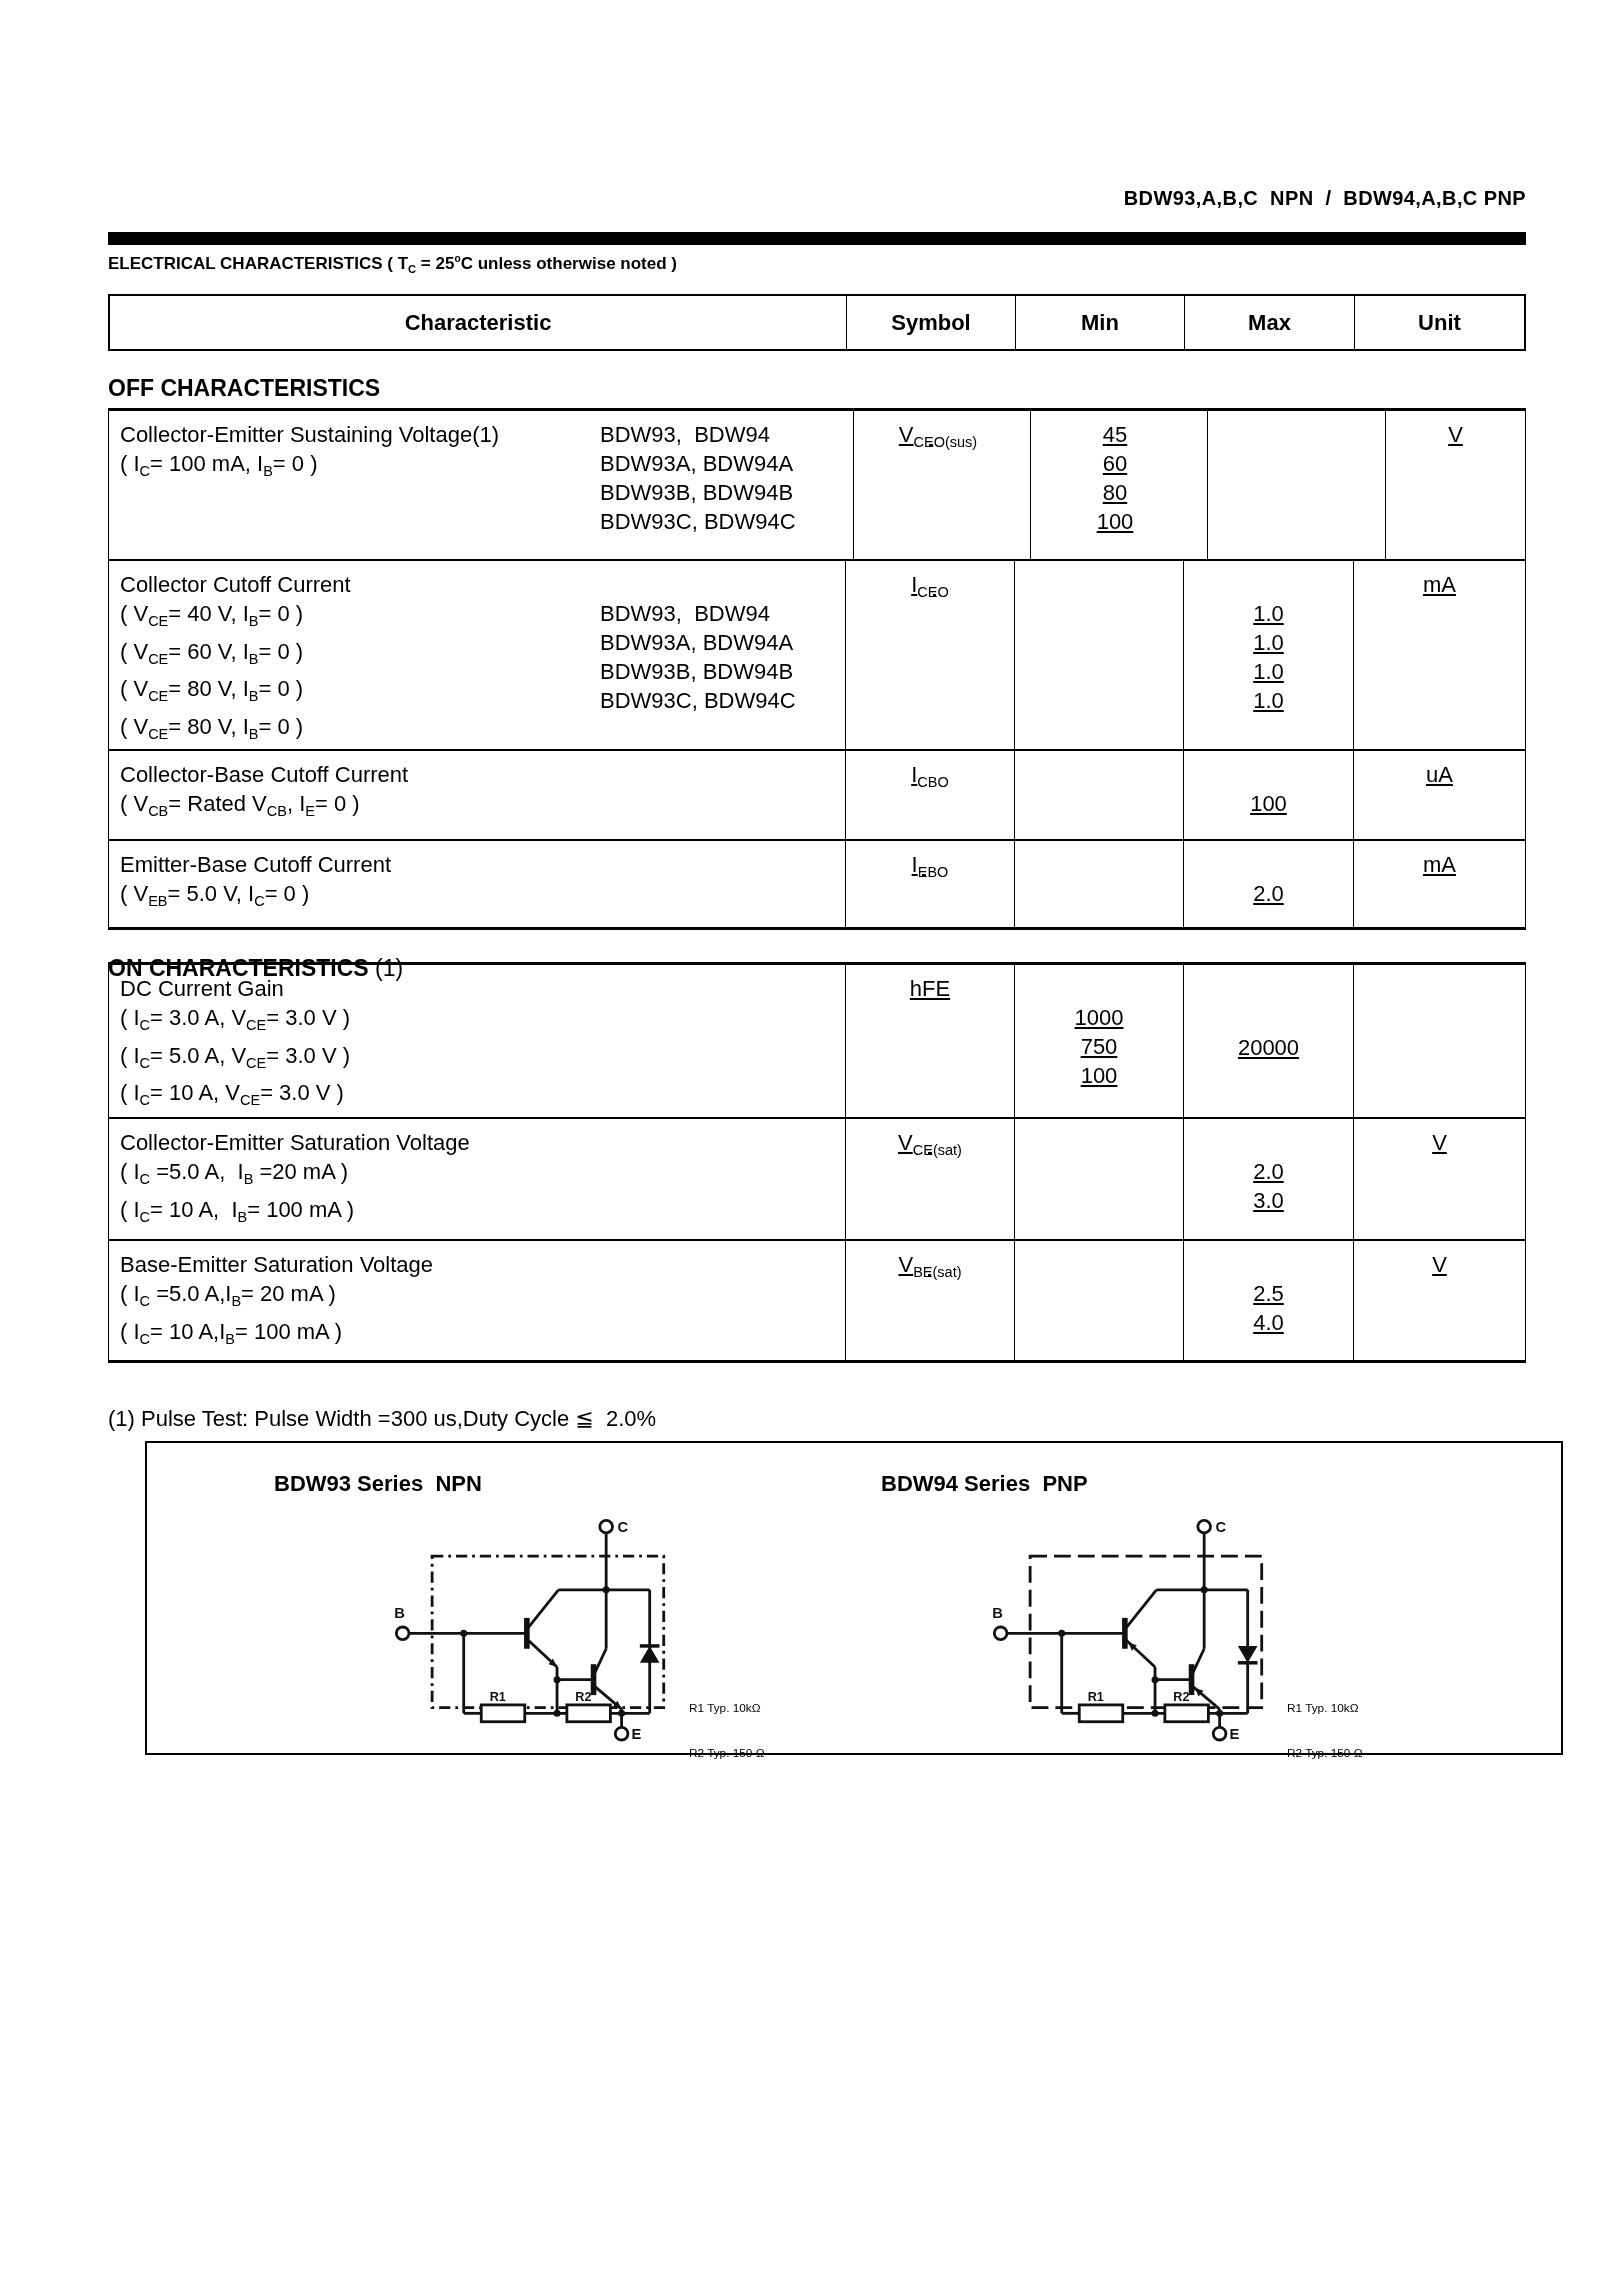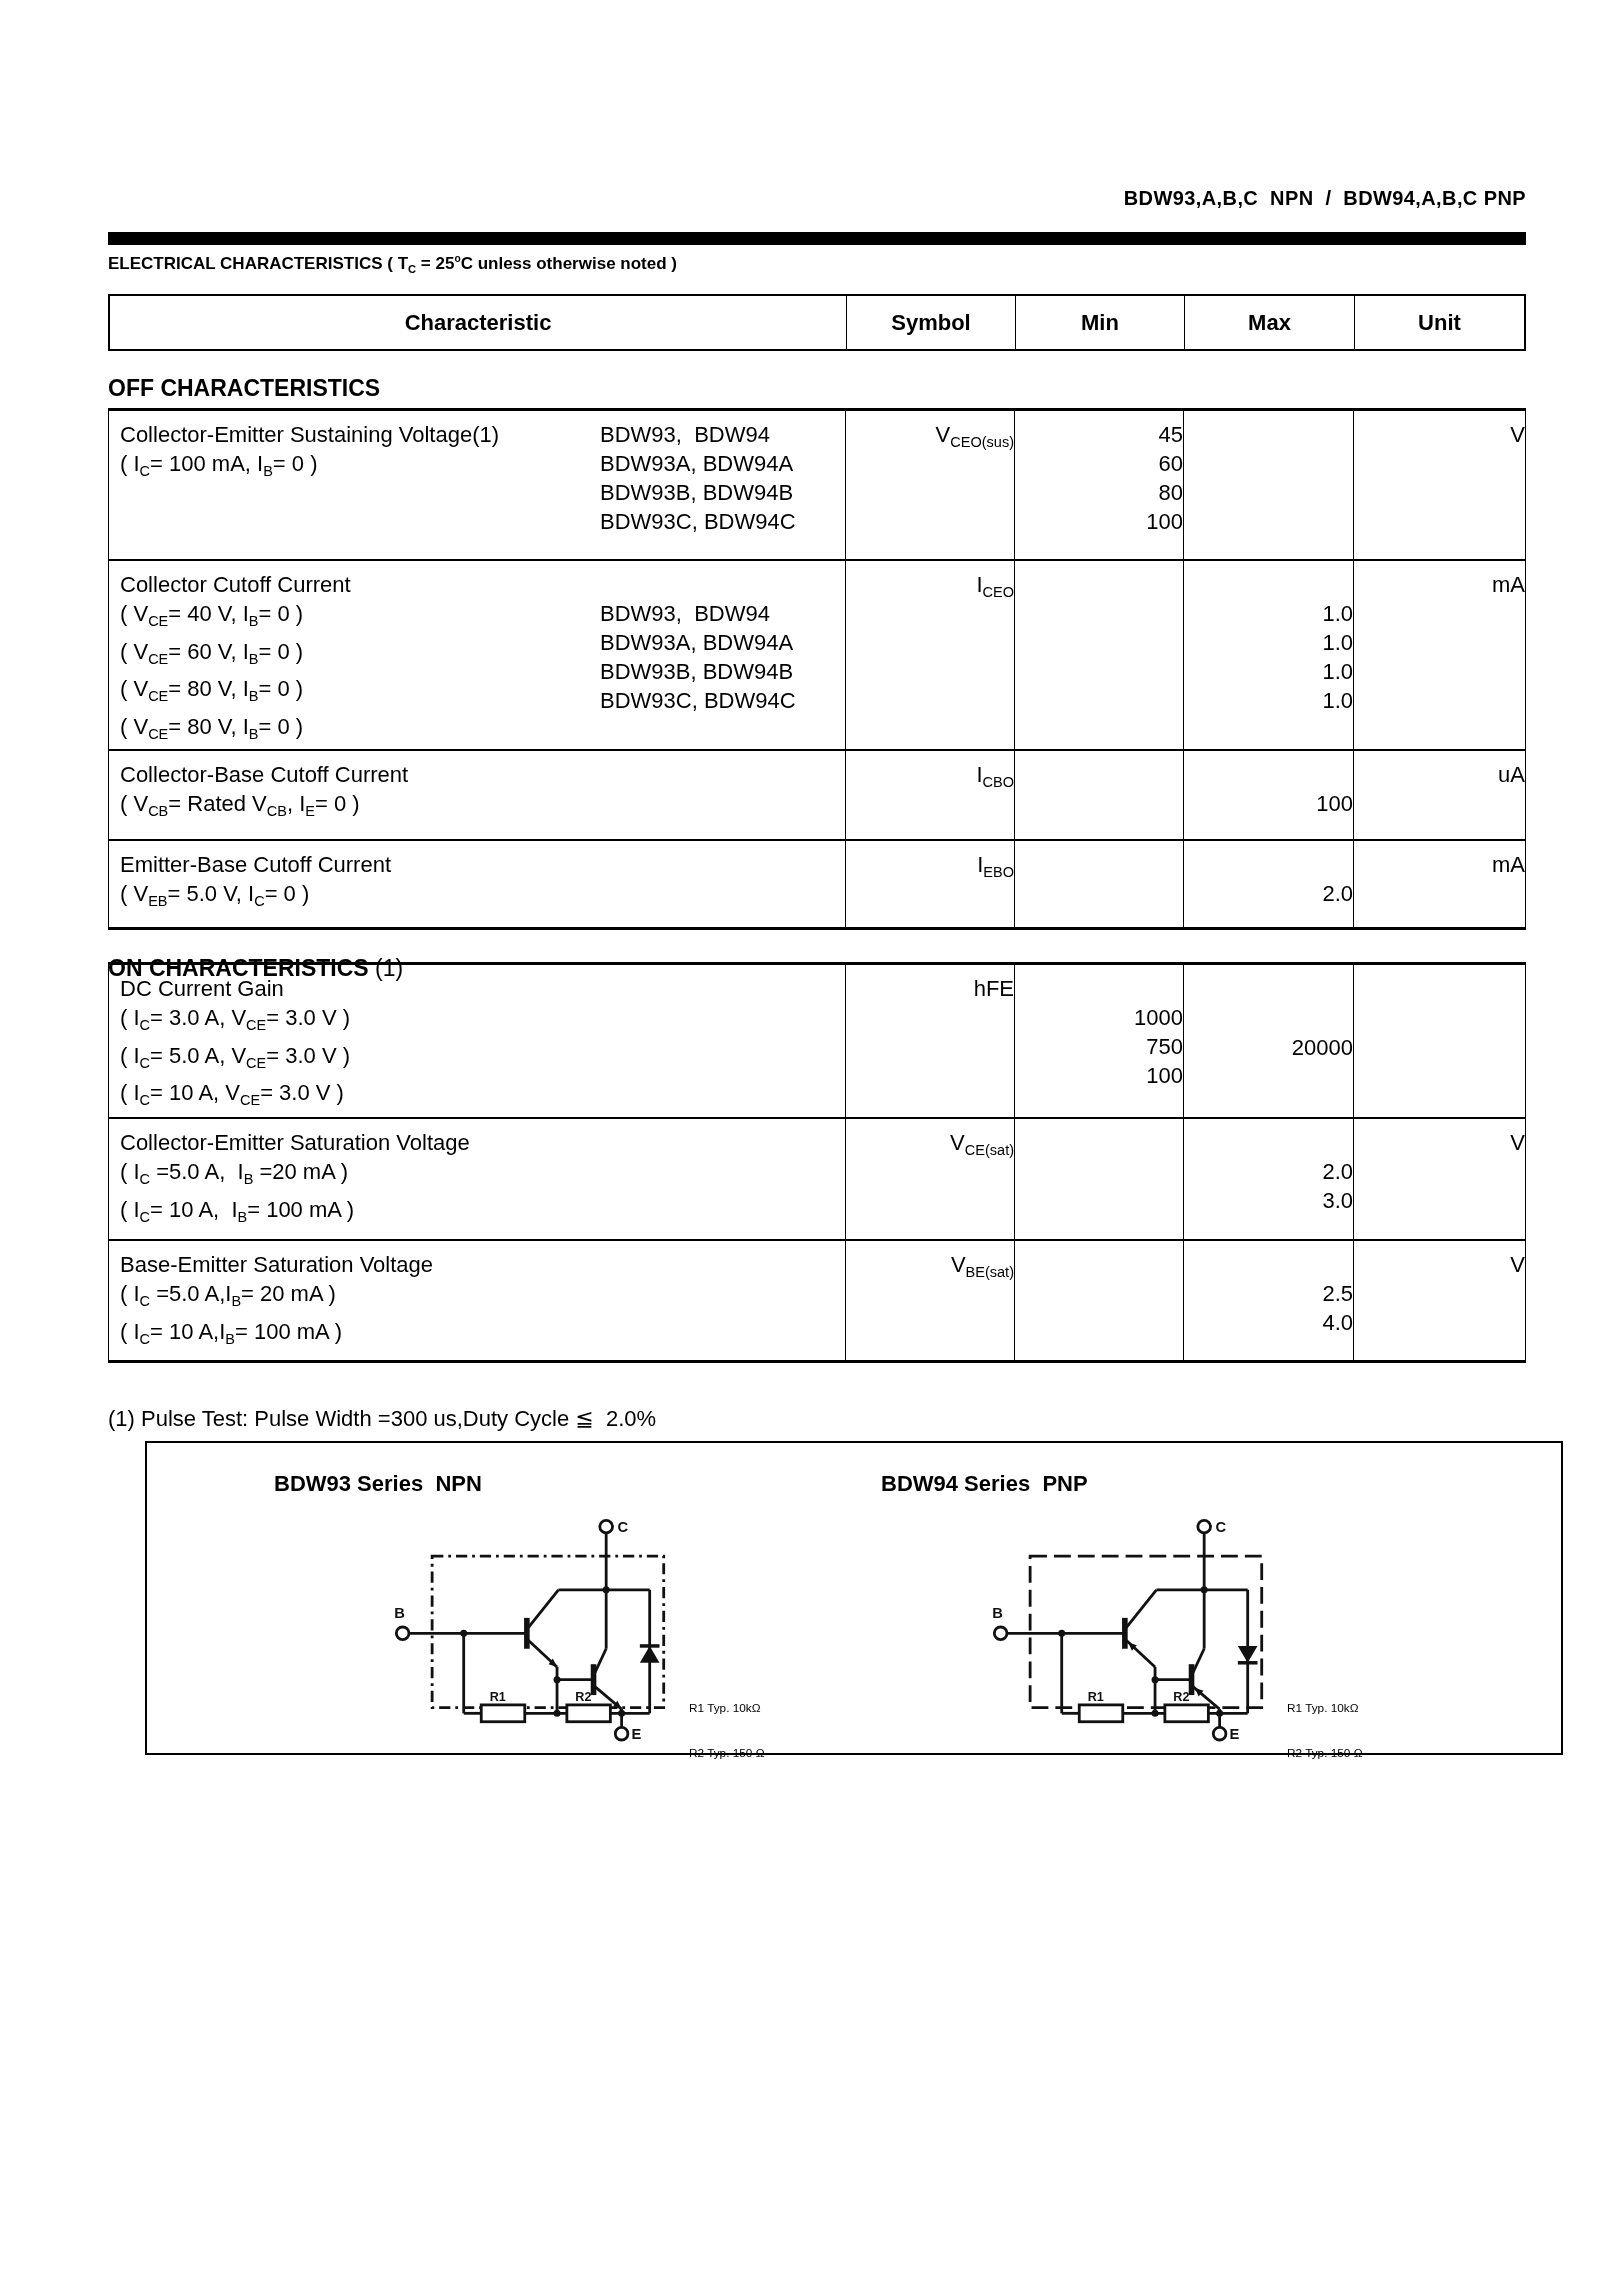--- a/index.html
+++ b/index.html
@@ -22,21 +22,21 @@
   .sec-heading { position:absolute; font-size:23px; font-weight:bold; white-space:pre; }
   .sec-heading .norm { font-weight:normal; }
 
   .dtable { position:absolute; left:0; width:1418px; border:1.6px solid #000;
     border-top-width:3.9px; border-bottom-width:3.9px; box-sizing:border-box; }
   .trow { display:grid; grid-template-columns:736px 169px 169px 170px 1fr; box-sizing:border-box; }
   .trow + .trow { border-top:2.4px solid #000; }
   .cell { box-sizing:border-box; }
   .cell + .cell { border-left:1.6px solid #000; }
   .c-char { position:relative; padding:9.4px 0 0 11px; }
-  .c-num { text-align:right; }
+  .c-num { text-align:center;text-decoration:underline; }
   .pt1 { padding-top:9.4px; }
   .pt2 { padding-top:38px; }
   .pt3 { padding-top:68px; }
   .line { font-size:22px; line-height:29px; white-space:pre; }
   .devices { position:absolute; left:491px; }
   sub { font-size:66%; }
   sup { font-size:60%; vertical-align:super; }
 
   .footnote { position:absolute; top:1406px; left:0; font-size:22px; white-space:pre; }
 
@@ -67,21 +67,21 @@
     <div class="hcell">Symbol</div>
     <div class="hcell">Min</div>
     <div class="hcell">Max</div>
     <div class="hcell">Unit</div>
   </div>
 
   <div class="sec-heading" style="top:375px; left:0;">OFF CHARACTERISTICS</div>
 
   <div class="dtable" style="top:408px;">
 
-    <div class="trow" style="min-height:148px;">
+    <div class="trow" style="min-height:148px;gap:8px;">
       <div class="cell c-char">
         <div class="line">Collector-Emitter Sustaining Voltage(1)</div>
         <div class="line">( I<sub>C</sub>= 100 mA, I<sub>B</sub>= 0 )</div>
         <div class="devices" style="top:9.4px;">
           <div class="line">BDW93,  BDW94</div>
           <div class="line">BDW93A, BDW94A</div>
           <div class="line">BDW93B, BDW94B</div>
           <div class="line">BDW93C, BDW94C</div>
         </div>
       </div>

